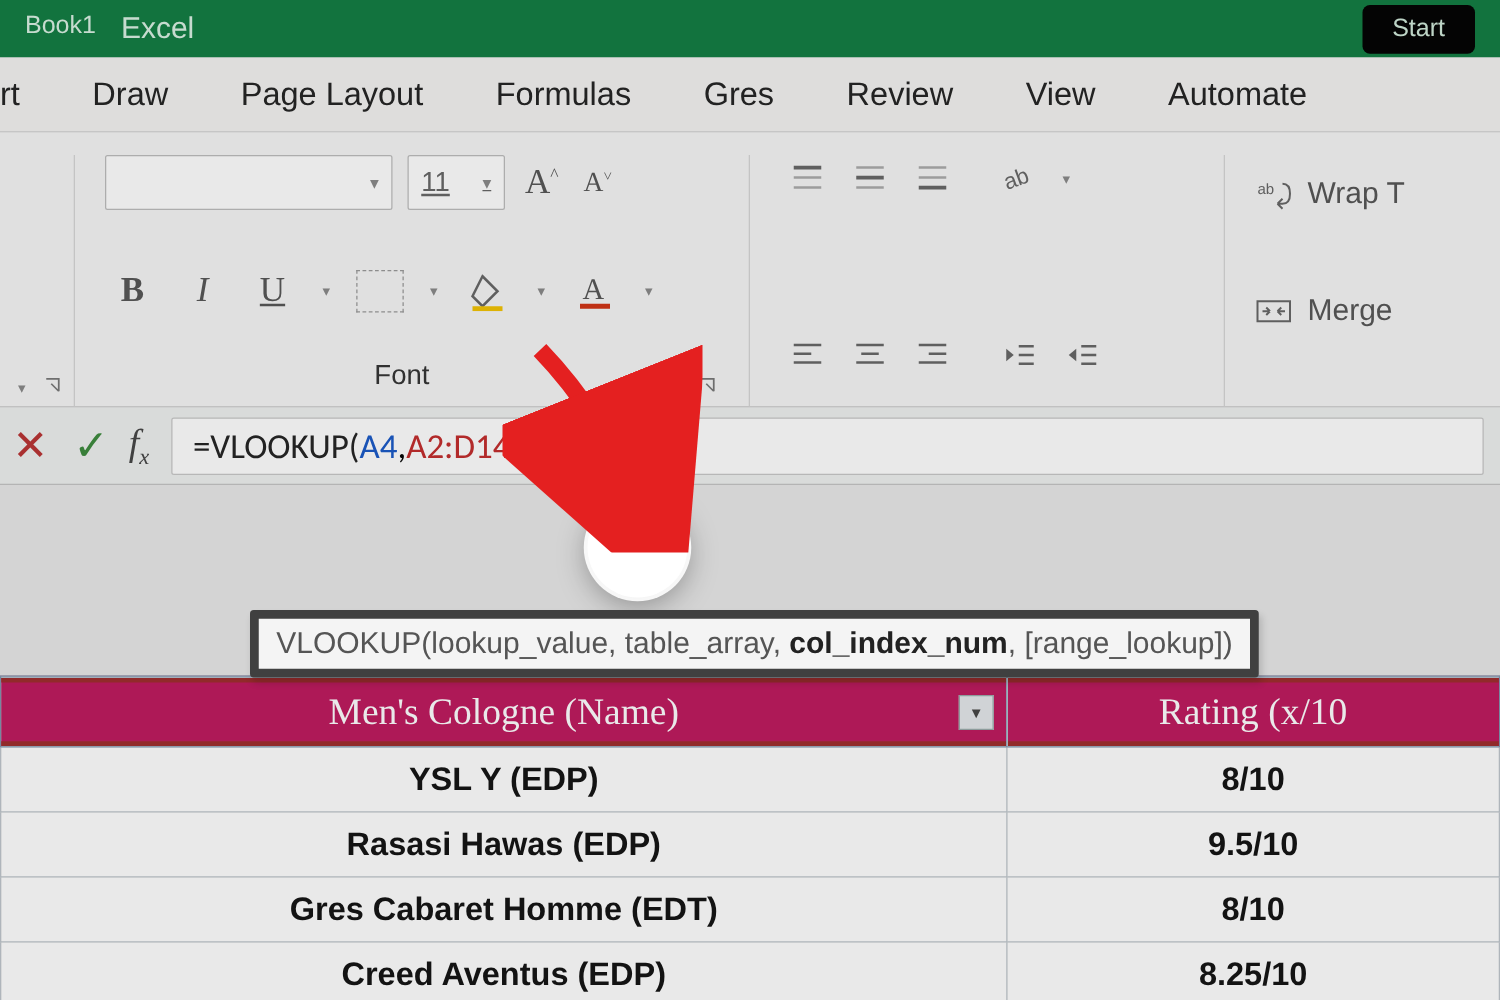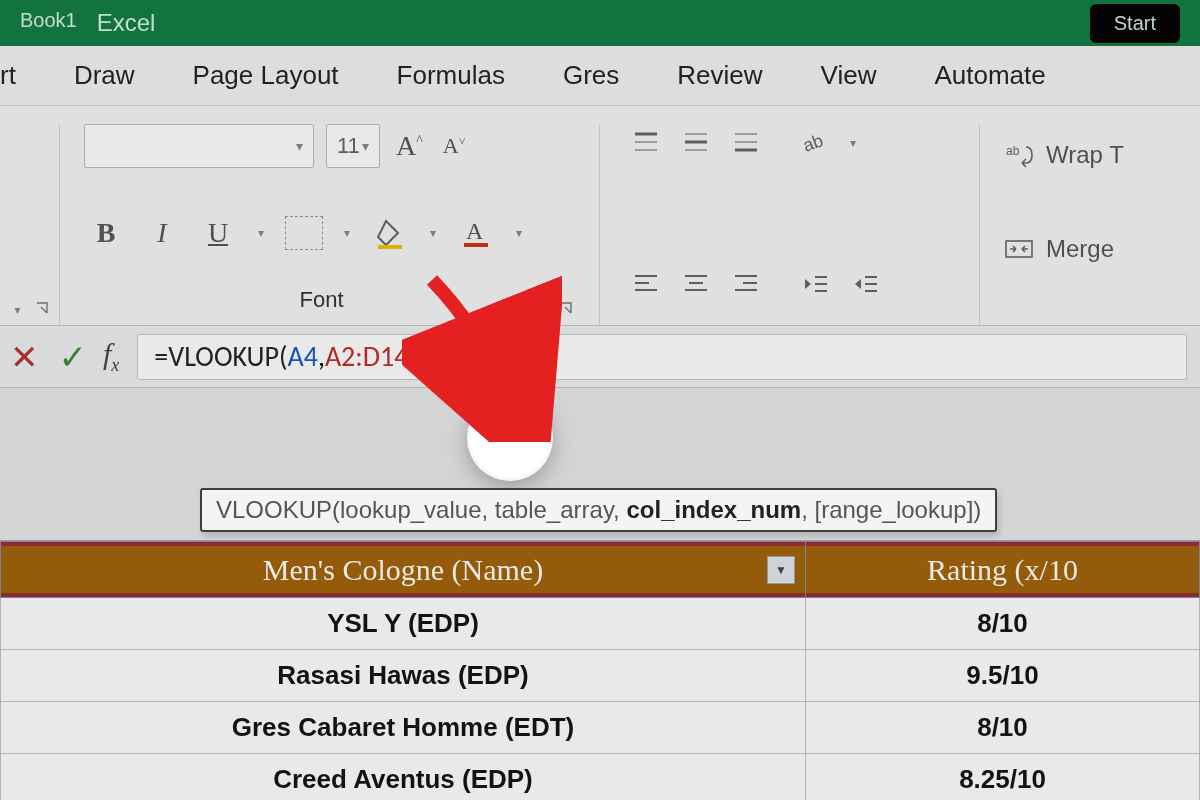--- a/index.html
+++ b/index.html
@@ -78,21 +78,21 @@
     border: 1px solid #bdbdbd;
     background: #fff;
     height: 44px;
     display: flex; align-items: center;
     padding: 0 10px;
     font-size: 22px;
     color: #666;
     border-radius: 2px;
   }
   .combo.font-name { width: 230px; justify-content: flex-end; }
-  .combo.font-size { width: 54px; justify-content: space-between; }
+  .combo.font-size { width: 78px; justify-content: space-between; text-decoration: underline; }
   .tick { font-size: 14px; color: #888; }
   .btn-inc, .btn-dec {
     font-size: 28px; color: #555; font-family: 'Times New Roman', serif;
     padding: 4px;
   }
   .font-row2 .fbtn {
     width: 44px; height: 44px;
     display: flex; align-items: center; justify-content: center;
     font-size: 28px; color: #555;
   }
@@ -140,38 +140,38 @@
   .formula-input .ref2 { color:#c22b2b; }
   .caret-blink {
     width:2px; height:32px; background:#222; margin-left:2px;
     animation: blink 1s step-start infinite;
   }
   @keyframes blink { 50% { opacity:0; } }
   .tooltip {
     position:absolute;
     left: 200px; top: 488px;
     background:#f4f4f4;
-    border:2px solid #404040;
+    border:7px solid #404040;
     border-radius:3px;
     padding: 6px 14px;
     font-size: 24px;
     color:#555;
     box-shadow: 2px 4px 6px rgba(0,0,0,.15);
     white-space: nowrap;
     z-index: 5;
   }
   .tooltip .bold-arg { font-weight:700; color:#222; }
   .sheet {
     position:absolute;
     left:0; right:0; top:540px;
     border-top: 1px solid #aab;
   }
   .sheet table { width: 100%; border-collapse: collapse; }
   .sheet th {
-    background: #a16207;
+    background: #be185d;
     color: #fff;
     font-family: 'Georgia','Times New Roman',serif;
     font-size: 30px;
     font-weight: normal;
     height: 56px;
     border: 1px solid #7f94ad;
     position: relative;
     box-shadow: inset 0 -4px 0 #9e2b2b, inset 0 4px 0 #9e2b2b;
   }
   .sheet th.first { width: 805px; }

